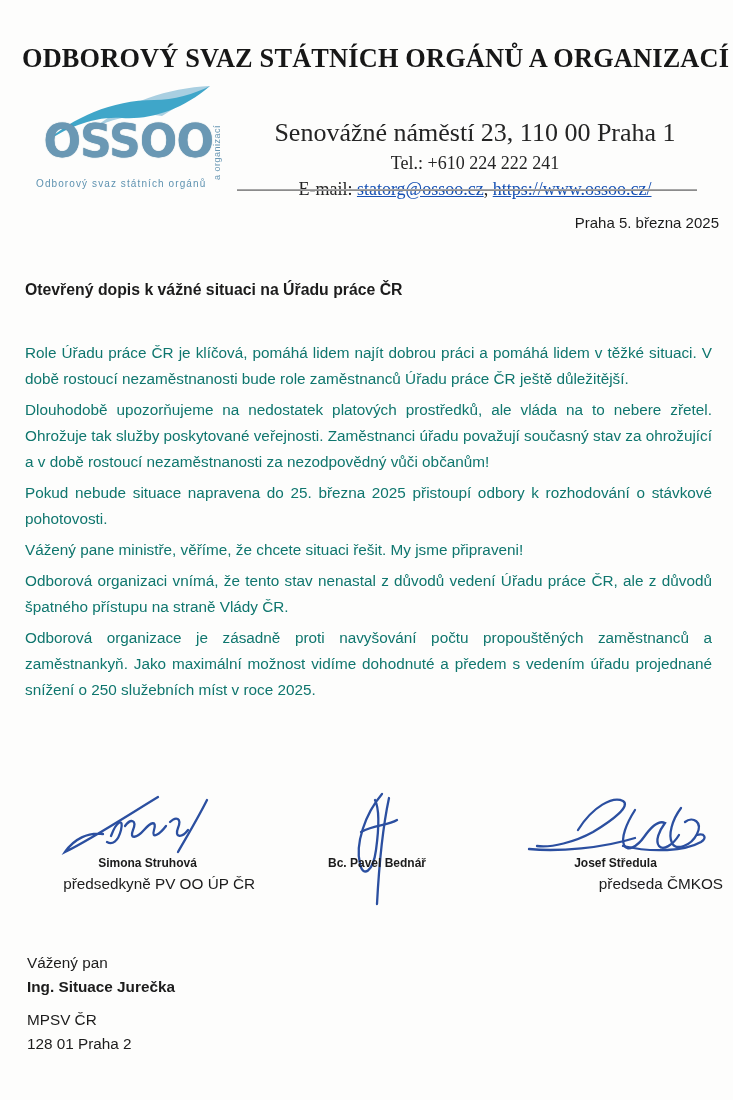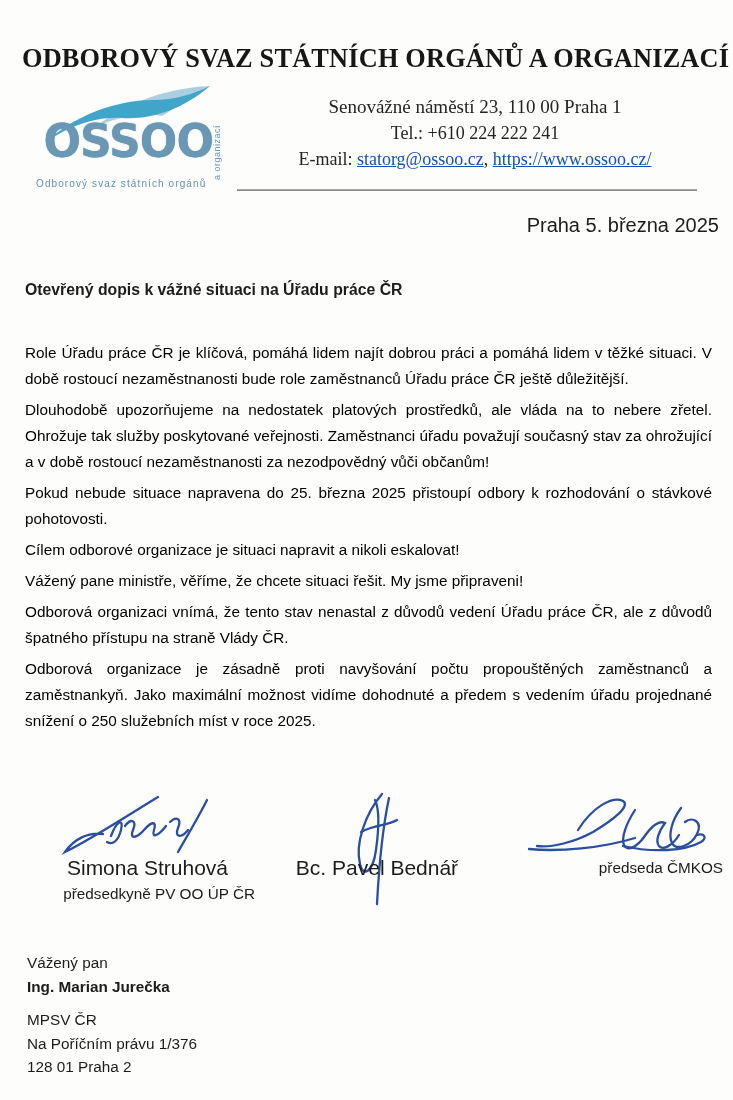--- a/index.html
+++ b/index.html
@@ -29,41 +29,41 @@
     writing-mode:vertical-rl; transform:rotate(180deg); text-align:left; white-space:nowrap;
   }
   .logo-tagline {
     position:absolute; top:94px; left:2px; width:190px;
     font-size:10px; color:#5e92b0; letter-spacing:1.1px; white-space:nowrap;
   }
   .contact {
     position:absolute; top:96px; left:240px; width:470px; text-align:center;
     font-family:"Liberation Serif", serif; color:#242424;
   }
-  .contact .addr { font-size:19px; margin-bottom:5px; }
+  .contact .addr { font-size:26px; margin-bottom:5px;margin-top:22px; }
   .contact .tel  { font-size:18px; margin-bottom:5px; }
   .contact .mail { font-size:18px; }
   .link { color:#1550b4; text-decoration:underline; cursor:pointer; }
   .divider {
     position:absolute; top:189px; left:237px; width:460px; height:2px;
     background:linear-gradient(to bottom,#b5b5b5,#7e7e7e);
   }
   
-  .date-line { position:absolute; top:214px; right:14px; font-size:20px; }
+  .date-line { position:absolute; top:214px; right:14px; font-size:15px; }
   .subject   { position:absolute; top:281px; left:25px; font-size:15.8px; font-weight:bold; }
   
   .body-text { position:absolute; top:340px; left:25px; width:687px; }
   .body-text p {
     font-size:15.3px; line-height:26px; text-align:justify; margin-bottom:5px;
-    color:#000000;
+    color:#0f766e;
   }
   
   .sig-col { position:absolute; top:792px; text-align:center; }
   .sig-col svg { overflow:visible; display:block; margin:0 auto; }
-  .sig-name { font-size:21px; font-weight:normal; margin-top:2px; }
+  .sig-name { font-size:12px; font-weight:bold; margin-top:2px; }
   .sig-role { font-size:15.3px; margin-top:5px;text-align:right; }
   .sig1 { left:40px;  width:215px; }
   .sig2 { left:282px; width:190px; }
   .sig3 { left:508px; width:215px; }
   
   .addressee { position:absolute; top:951px; left:27px; font-size:15.3px; }
   .addressee div { line-height:23.5px; }
   .addressee .bold { font-weight:bold; }
   .addressee .gap { height:10px; }
 </style>
@@ -92,21 +92,20 @@
 
   <div class="divider"></div>
 
   <div class="date-line">Praha 5. března 2025</div>
   <div class="subject">Otevřený dopis k vážné situaci na Úřadu práce ČR</div>
 
   <div class="body-text">
     <p>Role Úřadu práce ČR je klíčová, pomáhá lidem najít dobrou práci a pomáhá lidem v těžké situaci. V době rostoucí nezaměstnanosti bude role zaměstnanců Úřadu práce ČR ještě důležitější.</p>
     <p>Dlouhodobě upozorňujeme na nedostatek platových prostředků, ale vláda na to nebere zřetel. Ohrožuje tak služby poskytované veřejnosti. Zaměstnanci úřadu považují současný stav za ohrožující a v době rostoucí nezaměstnanosti za nezodpovědný vůči občanům!</p>
     <p>Pokud nebude situace napravena do 25. března 2025 přistoupí odbory k rozhodování o stávkové pohotovosti.</p>
-    <p>Cílem odborové organizace je situaci napravit a nikoli eskalovat!</p>
     <p>Vážený pane ministře, věříme, že chcete situaci řešit. My jsme připraveni!</p>
     <p>Odborová organizaci vnímá, že tento stav nenastal z důvodů vedení Úřadu práce ČR, ale z důvodů špatného přístupu na straně Vlády ČR.</p>
     <p>Odborová organizace je zásadně proti navyšování počtu propouštěných zaměstnanců a zaměstnankyň. Jako maximální možnost vidíme dohodnuté a předem s vedením úřadu projednané snížení o 250 služebních míst v roce 2025.</p>
   </div>
 
   <div class="sig-col sig1">
     <svg width="180" height="62" viewBox="0 0 180 62">
       <g fill="none" stroke="#2b4fa0" stroke-width="2.3" stroke-linecap="round">
         <path d="M100 5 C72 22 32 48 7 60 C16 47 30 40 45 42"></path>
         <path d="M53 44 C59 28 66 26 63 38 C60 50 54 53 49 50"></path>
@@ -133,25 +132,25 @@
   <div class="sig-col sig3">
     <svg width="185" height="62" viewBox="0 0 185 62">
       <g fill="none" stroke="#2b4fa0" stroke-width="2.3" stroke-linecap="round">
         <path d="M55 38 C70 14 90 4 100 9 C108 14 90 28 70 40 C52 50 28 56 14 54"></path>
         <path d="M6 57 C36 60 80 56 112 46"></path>
         <path d="M112 18 C103 32 98 46 101 53 C104 60 114 55 121 45 C128 35 136 28 142 31 C136 39 132 49 136 54 C140 59 150 53 156 43"></path>
         <path d="M158 16 C149 28 145 43 149 51 C153 59 168 54 174 42 C180 30 170 24 162 30"></path>
         <path d="M100 54 C130 61 162 59 178 50 C184 46 182 41 174 43"></path>
       </g>
     </svg>
+    <div class="sig-name">Josef Středula</div>
     <div class="sig-role">předseda ČMKOS</div>
   </div>
 
   <div class="addressee">
     <div>Vážený pan</div>
-    <div class="bold">Ing. Marian Jurečka</div>
+    <div class="bold">Ing. Situace Jurečka</div>
     <div class="gap"></div>
     <div>MPSV ČR</div>
-    <div>Na Poříčním právu 1/376</div>
     <div>128 01 Praha 2</div>
   </div>
 
 </div>
 
 </body></html>

